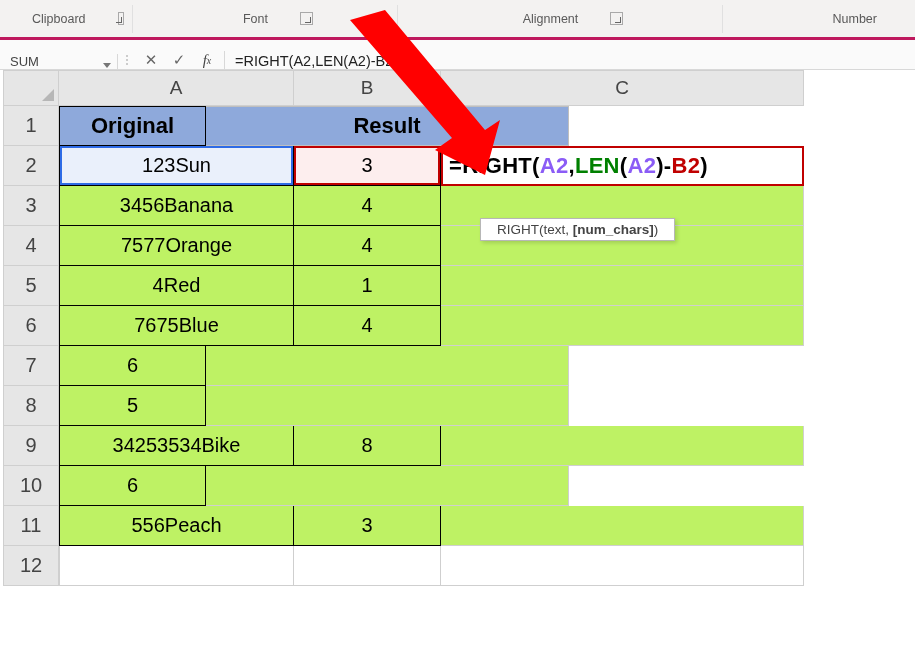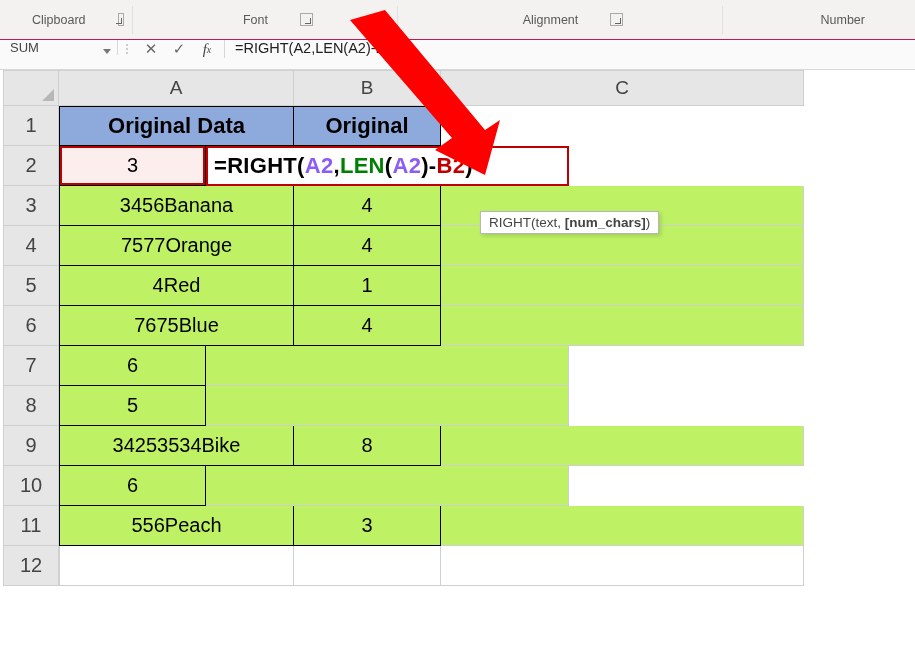--- a/index.html
+++ b/index.html
@@ -10,21 +10,21 @@
     width: 915px;
     height: 652px;
     overflow: hidden;
     position: relative;
   }
 
   
   .ribbon {
     height: 40px;
     background: #f3f2f1;
-    border-bottom: 1px solid #be185d;
+    border-bottom: 3px solid #be185d;
     display: flex;
     align-items: center;
     font-size: 12.5px;
     color: #595959;
     position: relative;
   }
   .ribbon-group {
     display: flex;
     align-items: center;
     gap: 6px;
@@ -40,21 +40,21 @@
     border-right:1px solid #666;border-bottom:1px solid #666;
   }
   .ribbon .label { padding:0 26px; }
 
   
   .fbar {
     height: 30px;
     background:#fafafa;
     border-bottom:1px solid #d8d8d8;
     display:flex;
-    align-items:flex-start;
+    align-items:flex-end;
   }
   .namebox {
     width:118px; display:flex; align-items:center;
     border-right:1px solid #d8d8d8;
     font-size:13px; padding-left:10px; position:relative;
     color:#444;
   }
   .namebox .dd { position:absolute; right:6px; top:9px; width:0;height:0;
     border-left:4px solid transparent;border-right:4px solid transparent;border-top:5px solid #777; }
   .fbtns { display:flex; align-items:center; padding:0 8px; border-right:1px solid #d8d8d8; gap:10px; }
@@ -120,23 +120,23 @@
   .tok-len{color:#008000;}
   .tok-b2{color:#c00000;}
   .tok-minus{color:#000;}
 
   
   .ref-a2 { box-shadow: inset 0 0 0 2px #2e6be6; background:#eaf0fb; }
   .ref-b2 { box-shadow: inset 0 0 0 2px #c00000; background:#fdeeee; }
 
   
   .tooltip {
-    position:absolute; left:480px; top:211px;
+    position:absolute; left:480px; top:218px;
     background:#fff; border:1px solid #b7b7b7;
-    font-size:13.5px; padding:3px 8px; color:#444;
+    font-size:13.5px; padding:3px 16px; color:#444;
     box-shadow:2px 2px 4px rgba(0,0,0,0.15);
     white-space:nowrap;
   }
   .tooltip b { font-weight:700; }
 
   
   .arrow { position:absolute; left:330px; top:10px; width:170px; height:170px; pointer-events:none; }
 </style>
 </head>
 <body>
@@ -150,21 +150,21 @@
   <div class="ribbon-group" style="width:260px; justify-content:center;">
     <span class="label">Font</span>
     <span class="dlb"></span>
   </div>
   <span class="ribbon-sep"></span>
   <div class="ribbon-group" style="width:320px; justify-content:center;">
     <span class="label">Alignment</span>
     <span class="dlb"></span>
   </div>
   <span class="ribbon-sep"></span>
-  <div class="ribbon-group" style="flex:1; justify-content:flex-end; padding-right:24px;">
+  <div class="ribbon-group" style="flex:1; justify-content:flex-end; padding-right:12px;">
     <span class="label">Number</span>
   </div>
 </div>
 
 <div class="fbar">
   <div class="namebox">
     <span>SUM</span>
     <span class="dd"></span>
   </div>
   <div class="fbtns">
@@ -202,25 +202,26 @@
     <div class="rowhead">8</div>
     <div class="rowhead">9</div>
     <div class="rowhead">10</div>
     <div class="rowhead">11</div>
     <div class="rowhead">12</div>
   </div>
 
   <div class="cells">
 
     <div class="row">
-      <div class="cell colA hdr">Original Data</div>
       <div class="cell colB hdr">Original</div>
+      <div class="cell colC hdr">Result</div>
     </div>
 
     <div class="row">
+      <div class="cell colA ref-a2">123Sun</div>
       <div class="cell colB ref-b2">3</div>
       <div class="cell colC editcell">
         <span class="tok-eq">=</span>
           <span class="tok-fn1">RIGHT</span>
           <span class="tok-paren">(</span>
           <span class="tok-a2">A2</span>
           <span class="tok-comma">,</span>
           <span class="tok-len">LEN</span>
           <span class="tok-paren">(</span>
           <span class="tok-a2">A2</span>

